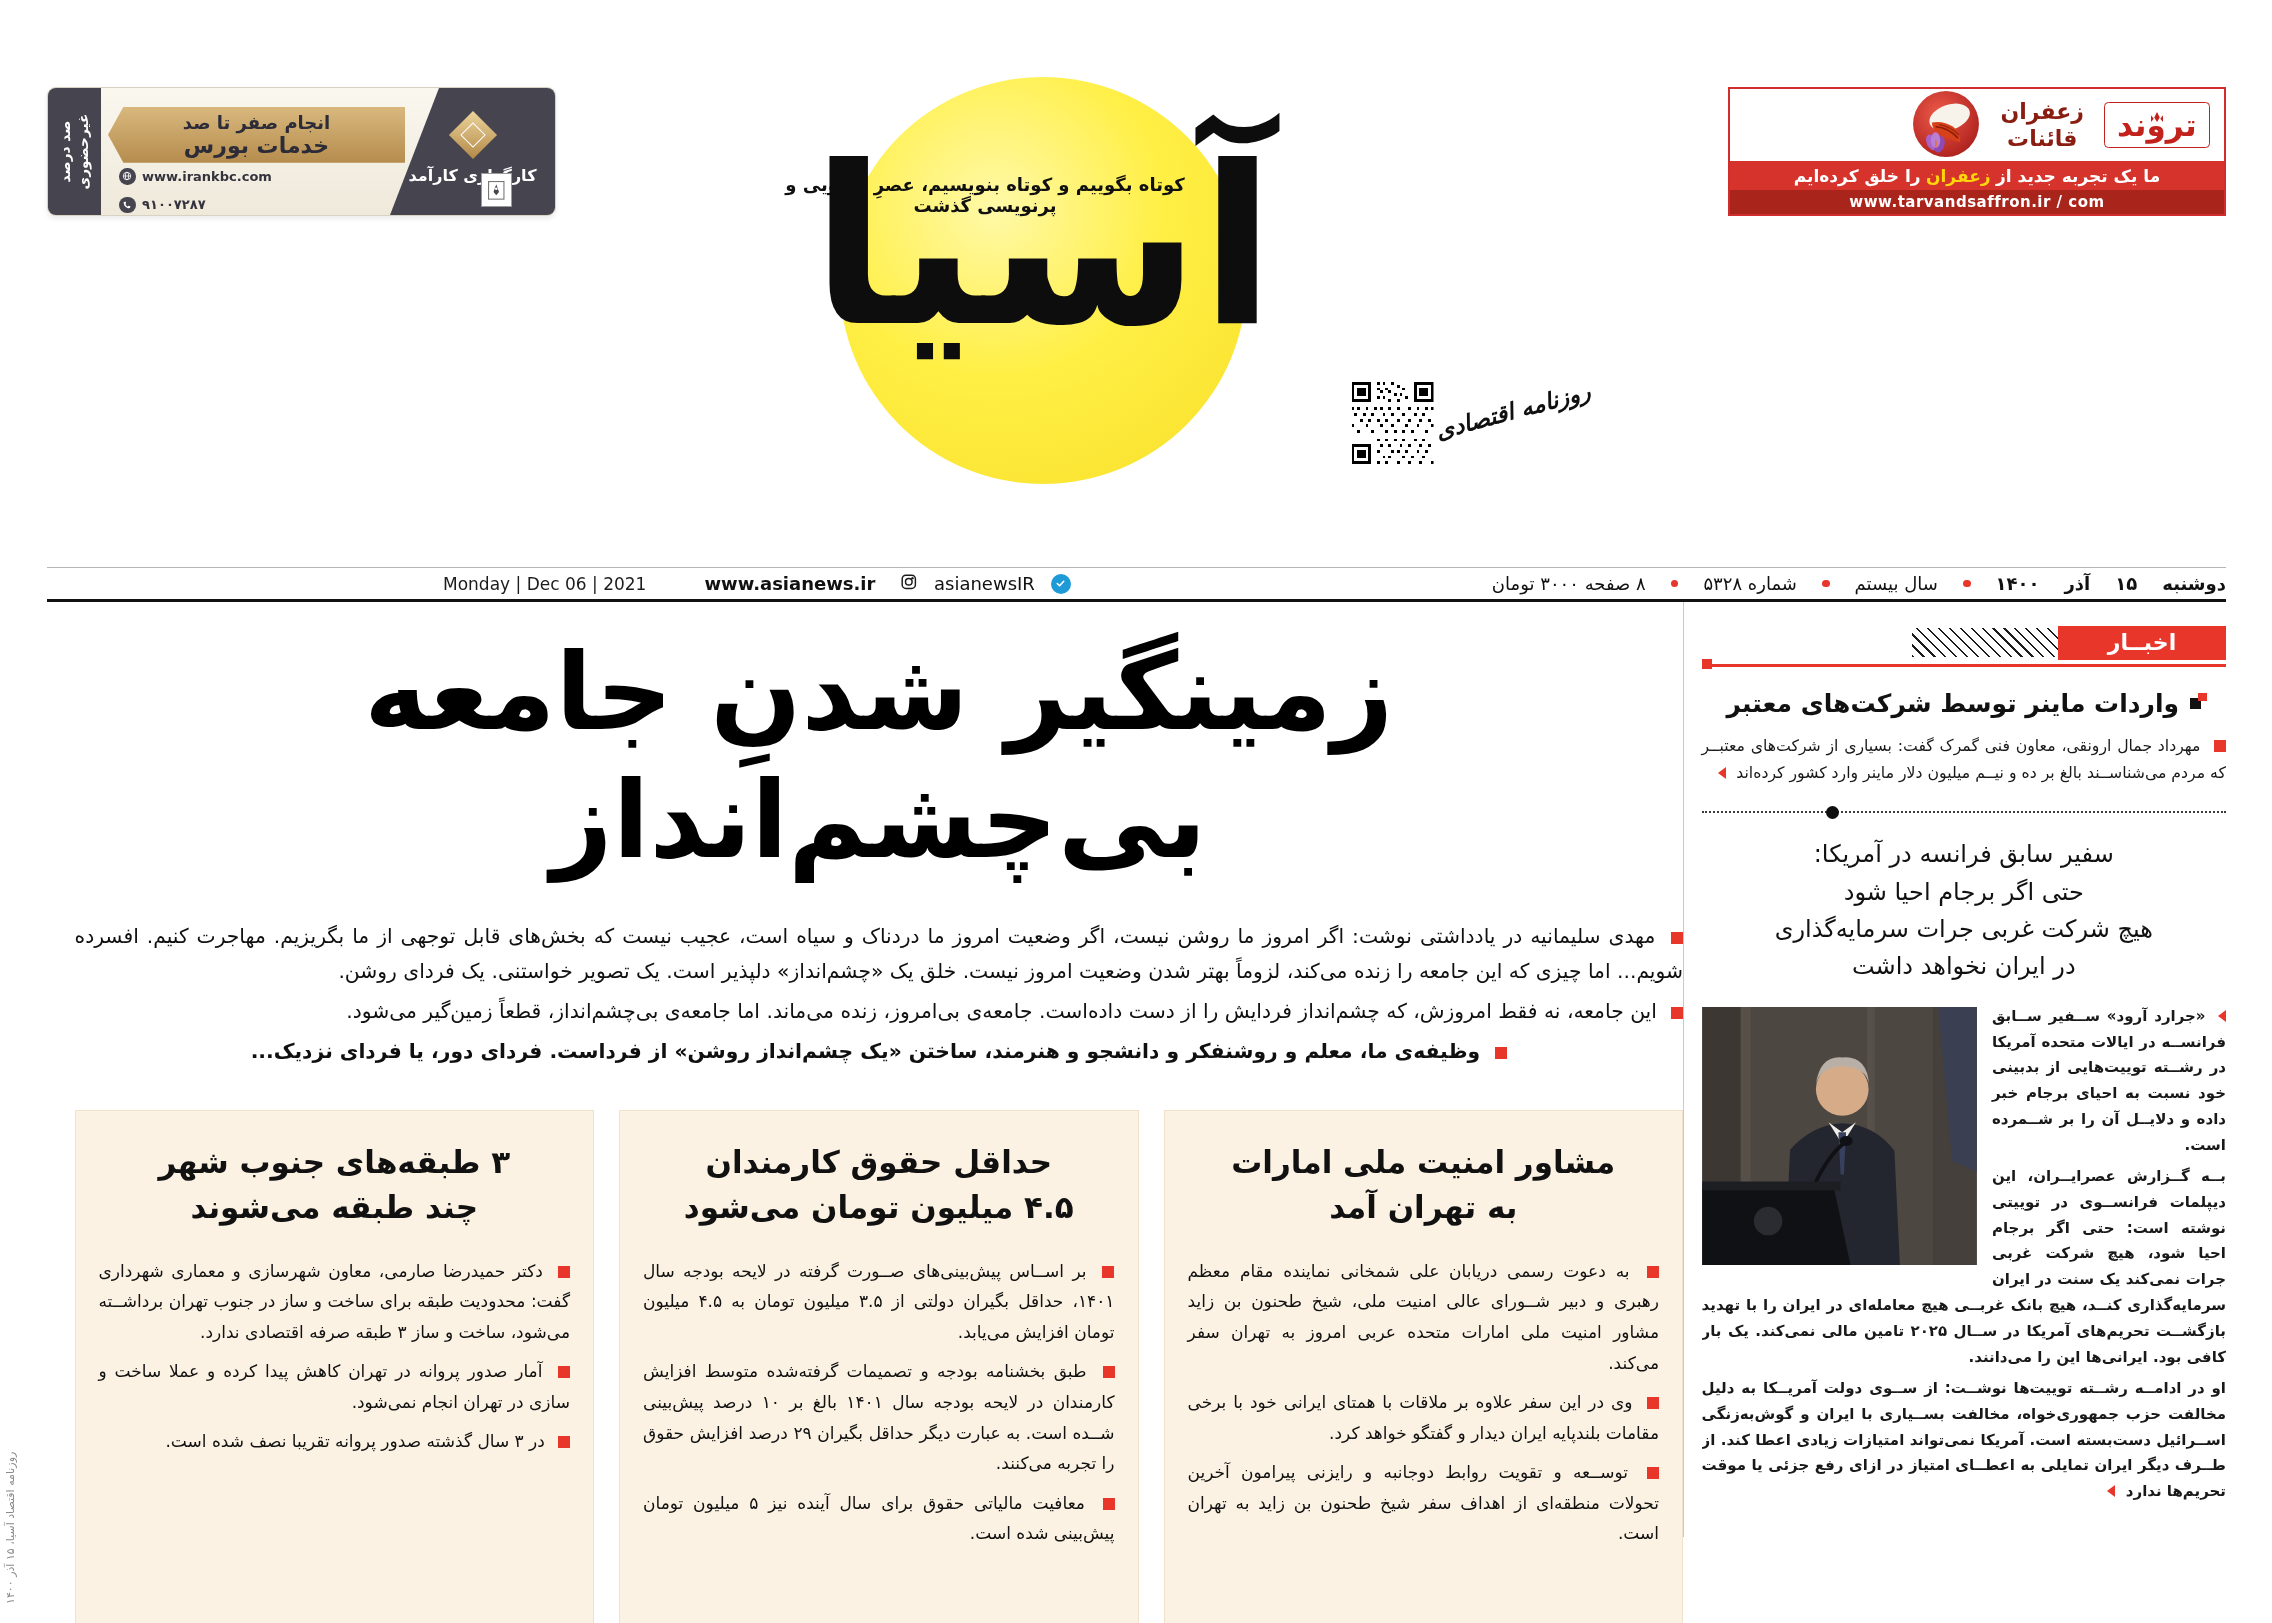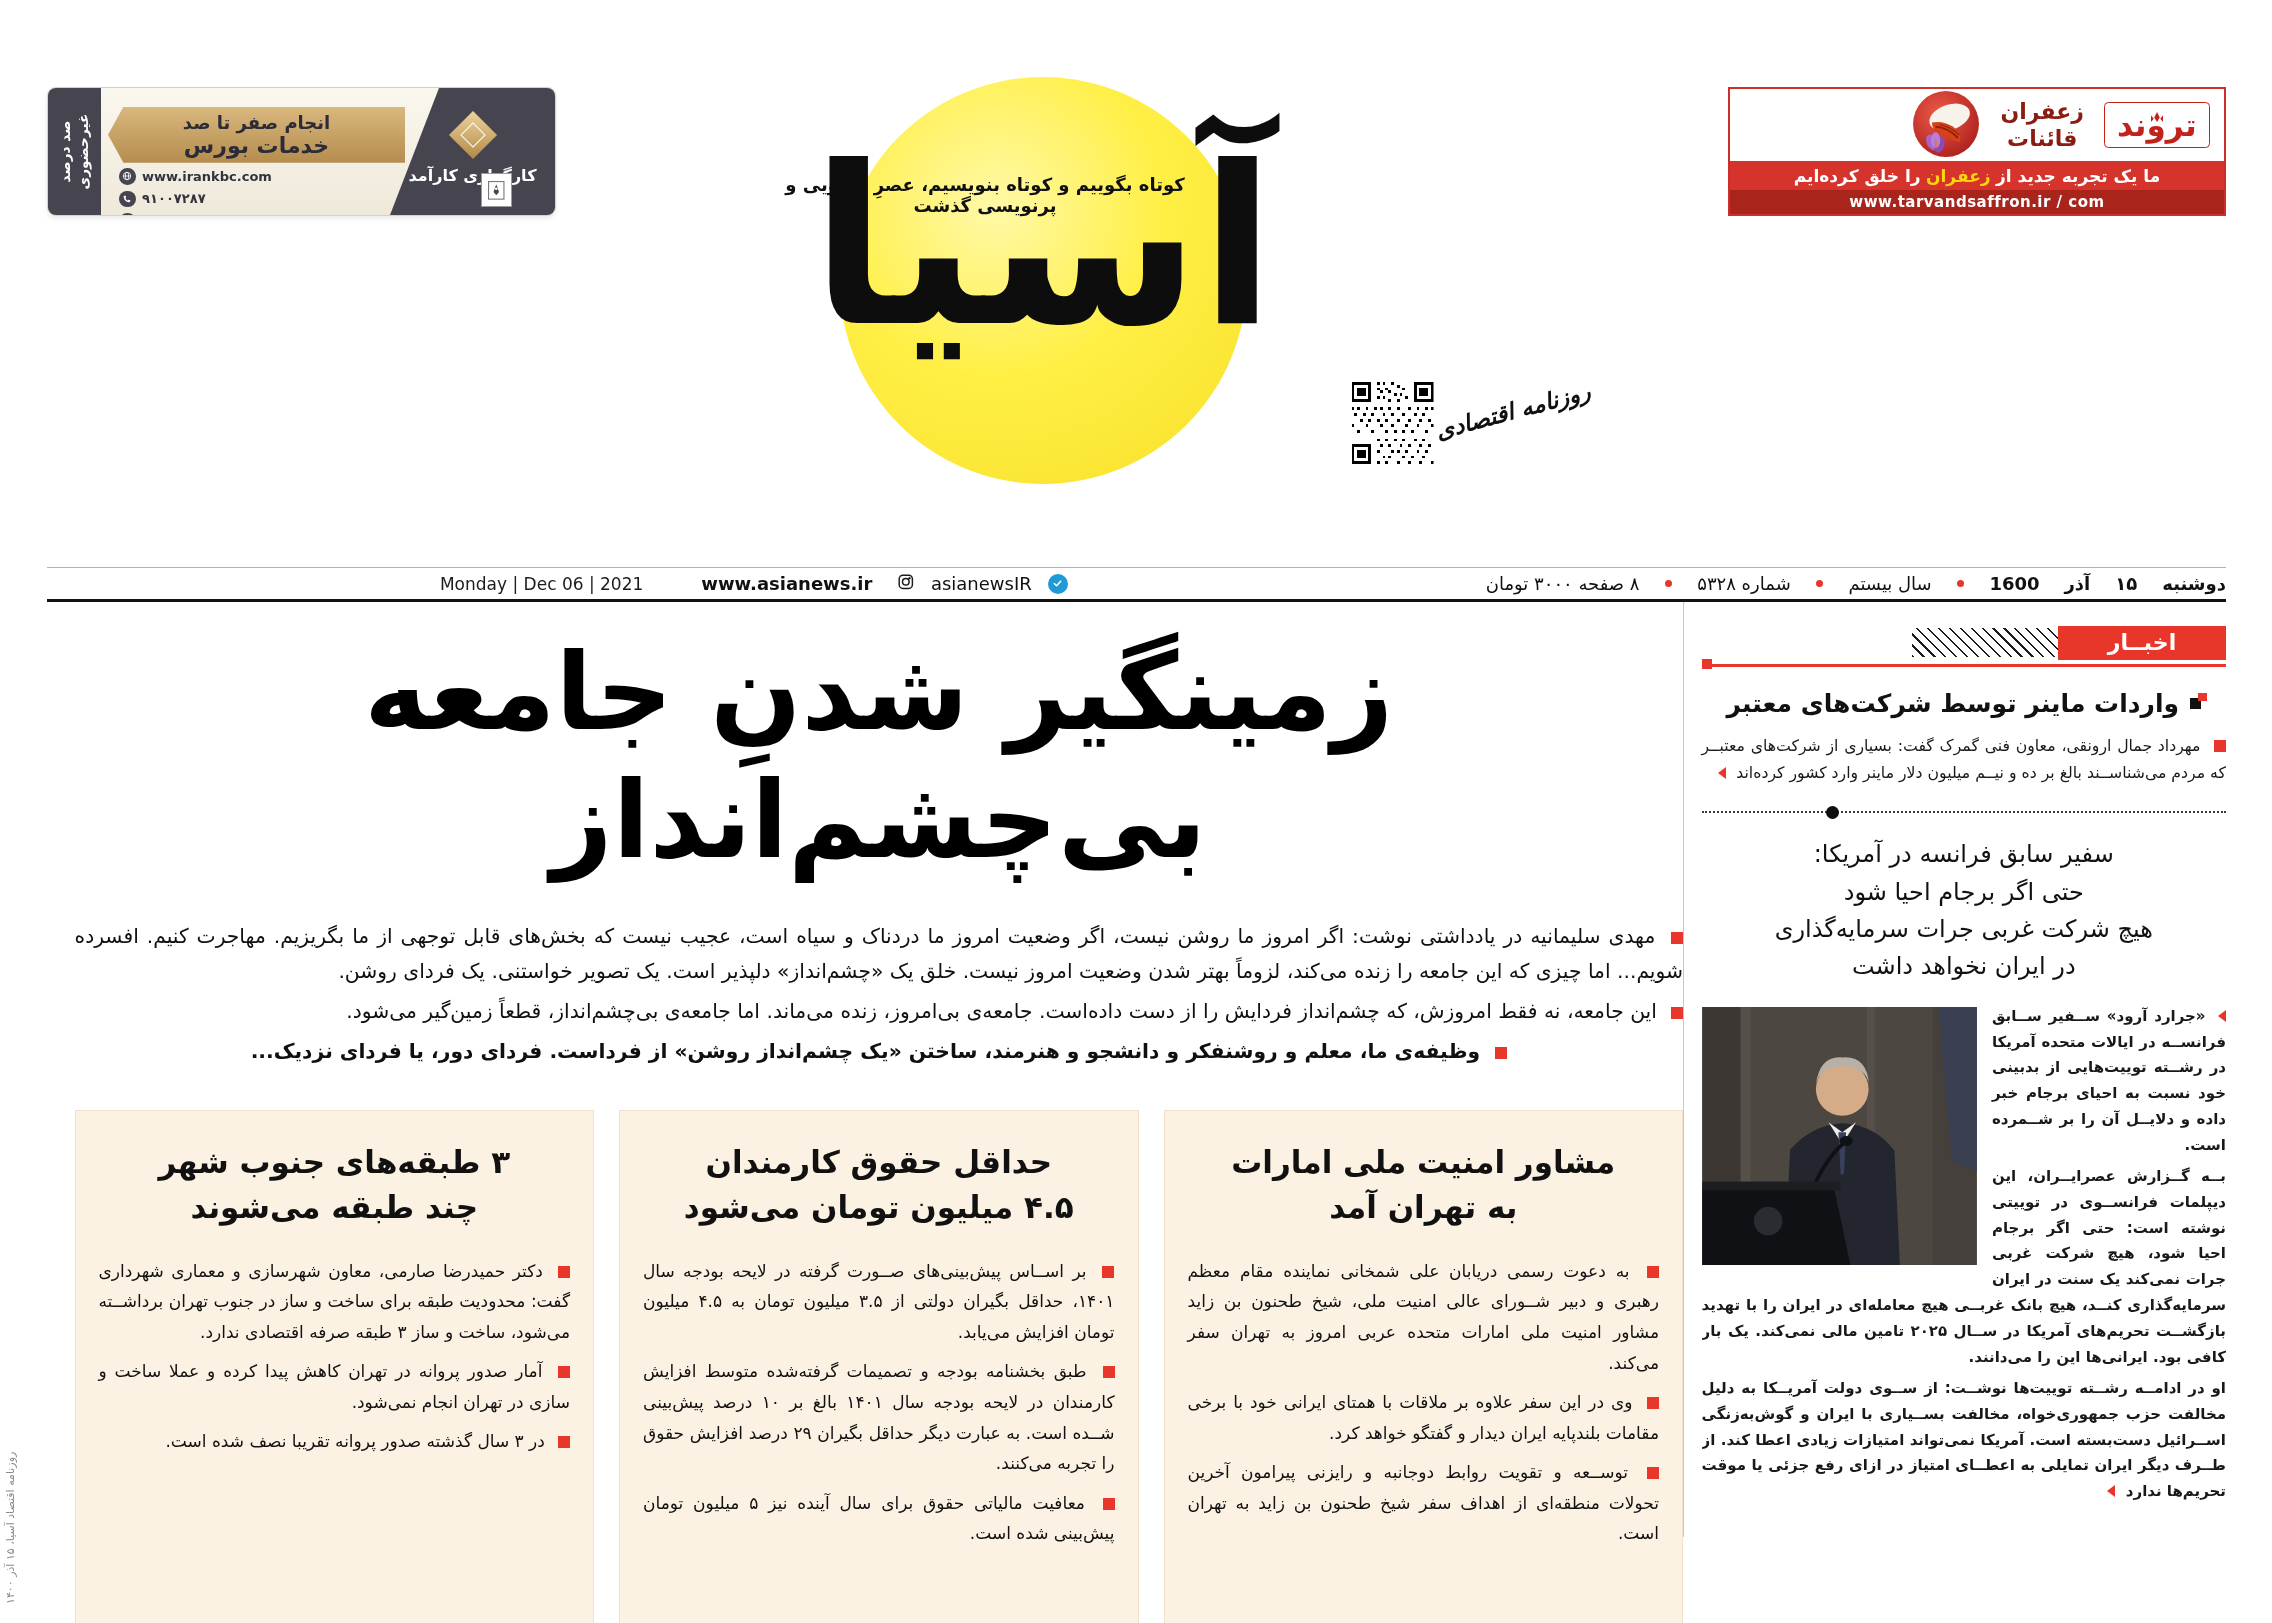--- a/index.html
+++ b/index.html
@@ -45,21 +45,21 @@
   .ad-left .logo-panel {
     position: absolute; right: 0; top: 0; bottom: 0; width: 165px;
     background: #46454f;
     clip-path: polygon(49px 0, 100% 0, 100% 100%, 0 100%);
     display: flex; flex-direction: column; align-items: center; padding-top: 30px; gap: 14.3px;
   }
   .diamond { width: 34px; height: 34px; background: linear-gradient(135deg,#ecd49c,#b38947);
     transform: rotate(45deg); display: flex; align-items: center; justify-content: center; }
   .diamond-inner { width: 17.6px; height: 17.6px; border: 1.6px solid #fff; }
   .ad-left .brand { color: #fff; font-size: 16px; font-weight: bold; }
-  .ad-left .contacts { position: absolute; left: 71px; top: 80px; display: flex; flex-direction: column; gap: 6px; direction: ltr; justify-content: space-between; }
+  .ad-left .contacts { position: absolute; left: 71px; top: 80px; display: flex; flex-direction: column; gap: 12px; direction: ltr; justify-content: space-between; }
   .c-row { display: flex; align-items: center; gap: 6.6px; font-size: 13px; color: #34333d; font-weight: bold; }
   .c-ico { width: 16.5px; height: 16.5px; border-radius: 50%; background: #46454f; display: flex; align-items: center; justify-content: center; flex: none; }
   .stamp { position: absolute; right: 43px; bottom: 7.7px; width: 31px; height: 34px; background: #fff; border: 1.1px solid #9a9a9a; display: flex; align-items: center; justify-content: center; }
 
   
   .masthead { position: absolute; left: 50%; transform: translateX(-50%); top: 60px; width: 825px; height: 489px; }
   .sun { position: absolute; left: 115px; top: 16.5px; width: 407px; height: 407px; border-radius: 50%;
     background: radial-gradient(circle at 38% 32%, #fff9a8 0%, #ffef45 45%, #f8df28 100%); }
   .logo-word { position: absolute; left: 22px; top: 77px; width: 594px; text-align: center;
     font-size: 220px; line-height: 1; font-weight: bold; color: #0d0d0d; }
@@ -285,21 +285,21 @@
         <span>را خلق کرده‌ایم</span>
       </div>
       <div class="saff-site">www.tarvandsaffron.ir / com</div>
     </div>
   </div>
 
   <div class="datebar">
     <span class="b">دوشنبه</span>
     <span class="b">۱۵</span>
     <span class="b">آذر</span>
-    <span class="b">1600</span>
+    <span class="b">۱۴۰۰</span>
     <span class="reddot"></span>
     <span>سال بیستم</span>
     <span class="reddot"></span>
     <span>شماره ۵۳۲۸</span>
     <span class="reddot"></span>
     <span>۸ صفحه ۳۰۰۰ تومان</span>
 
     <span class="ig-handle">
       <span class="badge">
         <svg width="11" height="11" viewBox="0 0 24 24">

